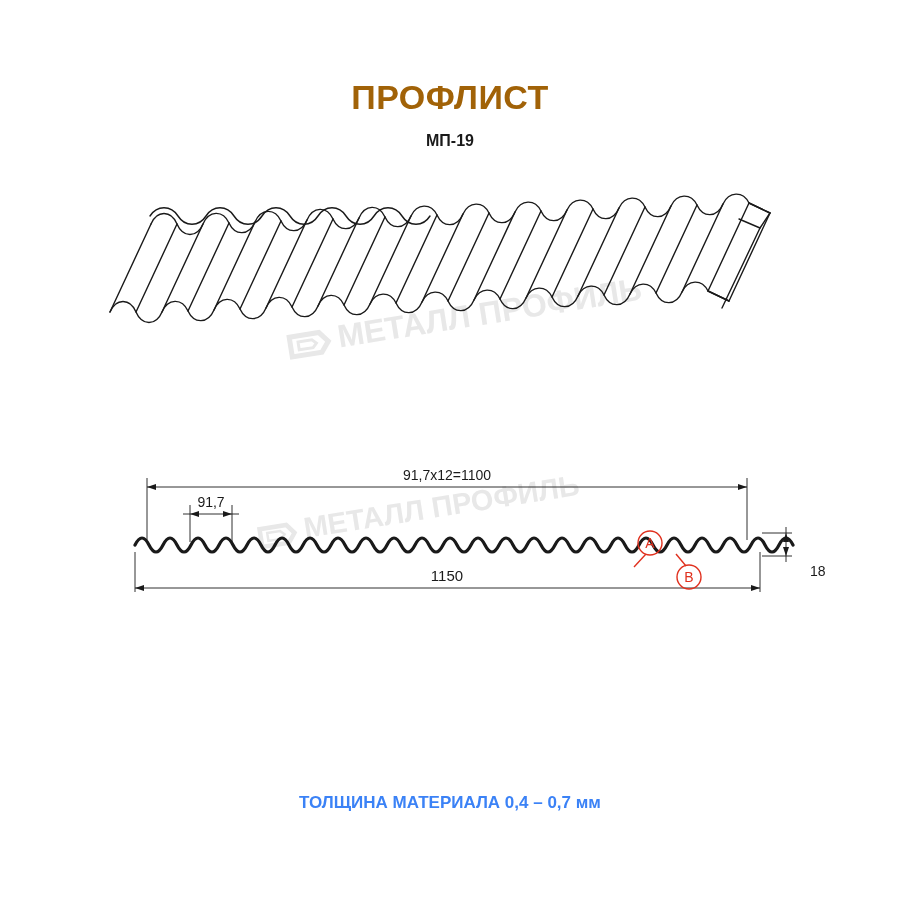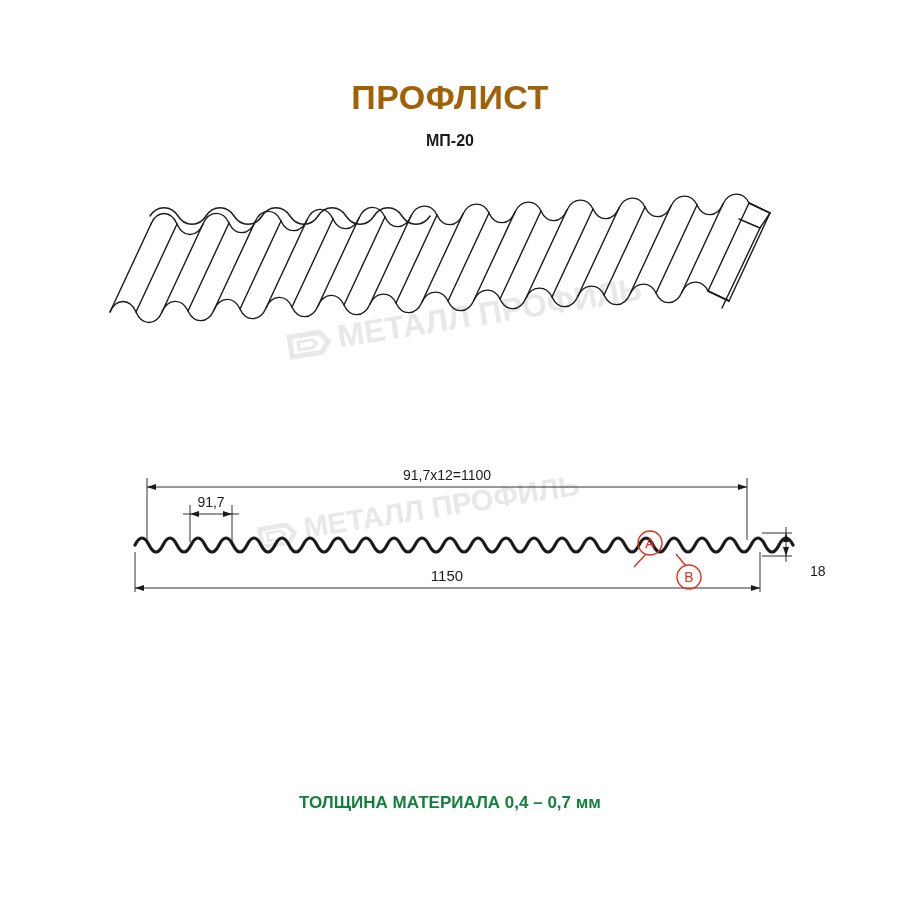--- a/index.html
+++ b/index.html
@@ -43,21 +43,21 @@
     color: #1a1a1a;
   }
   .footer-note {
     position: absolute;
     left: 0;
     top: 793px;
     width: 900px;
     text-align: center;
     font-size: 17px;
     font-weight: bold;
-    color: #15803d;
+    color: #3b82f6;
   }
   svg { display: block; }
   .dim-text {
     font-family: "Liberation Sans", sans-serif;
     font-size: 14px;
     fill: #1a1a1a;
   }
   .dim-text-lg {
     font-family: "Liberation Sans", sans-serif;
     font-size: 15px;
@@ -73,21 +73,21 @@
     font-weight: bold;
     fill: #e8e8e8;
   }
 </style>
 </head>
 <body>
 
 <div class="sheet">
 
   <div class="title">ПРОФЛИСТ</div>
-  <div class="subtitle">МП-20</div>
+  <div class="subtitle">МП-19</div>
 
   <svg class="sheet" width="900" height="900" viewBox="0 0 900 900">
 
     <g opacity="1">
       <g transform="translate(292,355) rotate(-9)">
         <path d="M0,-18 L30,-18 L38,-8 L30,2 L0,2 Z" fill="none" stroke="#e8e8e8" stroke-width="5"></path>
         <path d="M8,-12 L22,-12 L26,-8 L22,-4 L8,-4 Z" fill="none" stroke="#e8e8e8" stroke-width="3"></path>
         <text class="wm-text" x="48" y="0" font-size="32">МЕТАЛЛ ПРОФИЛЬ</text>
       </g>
     </g>

